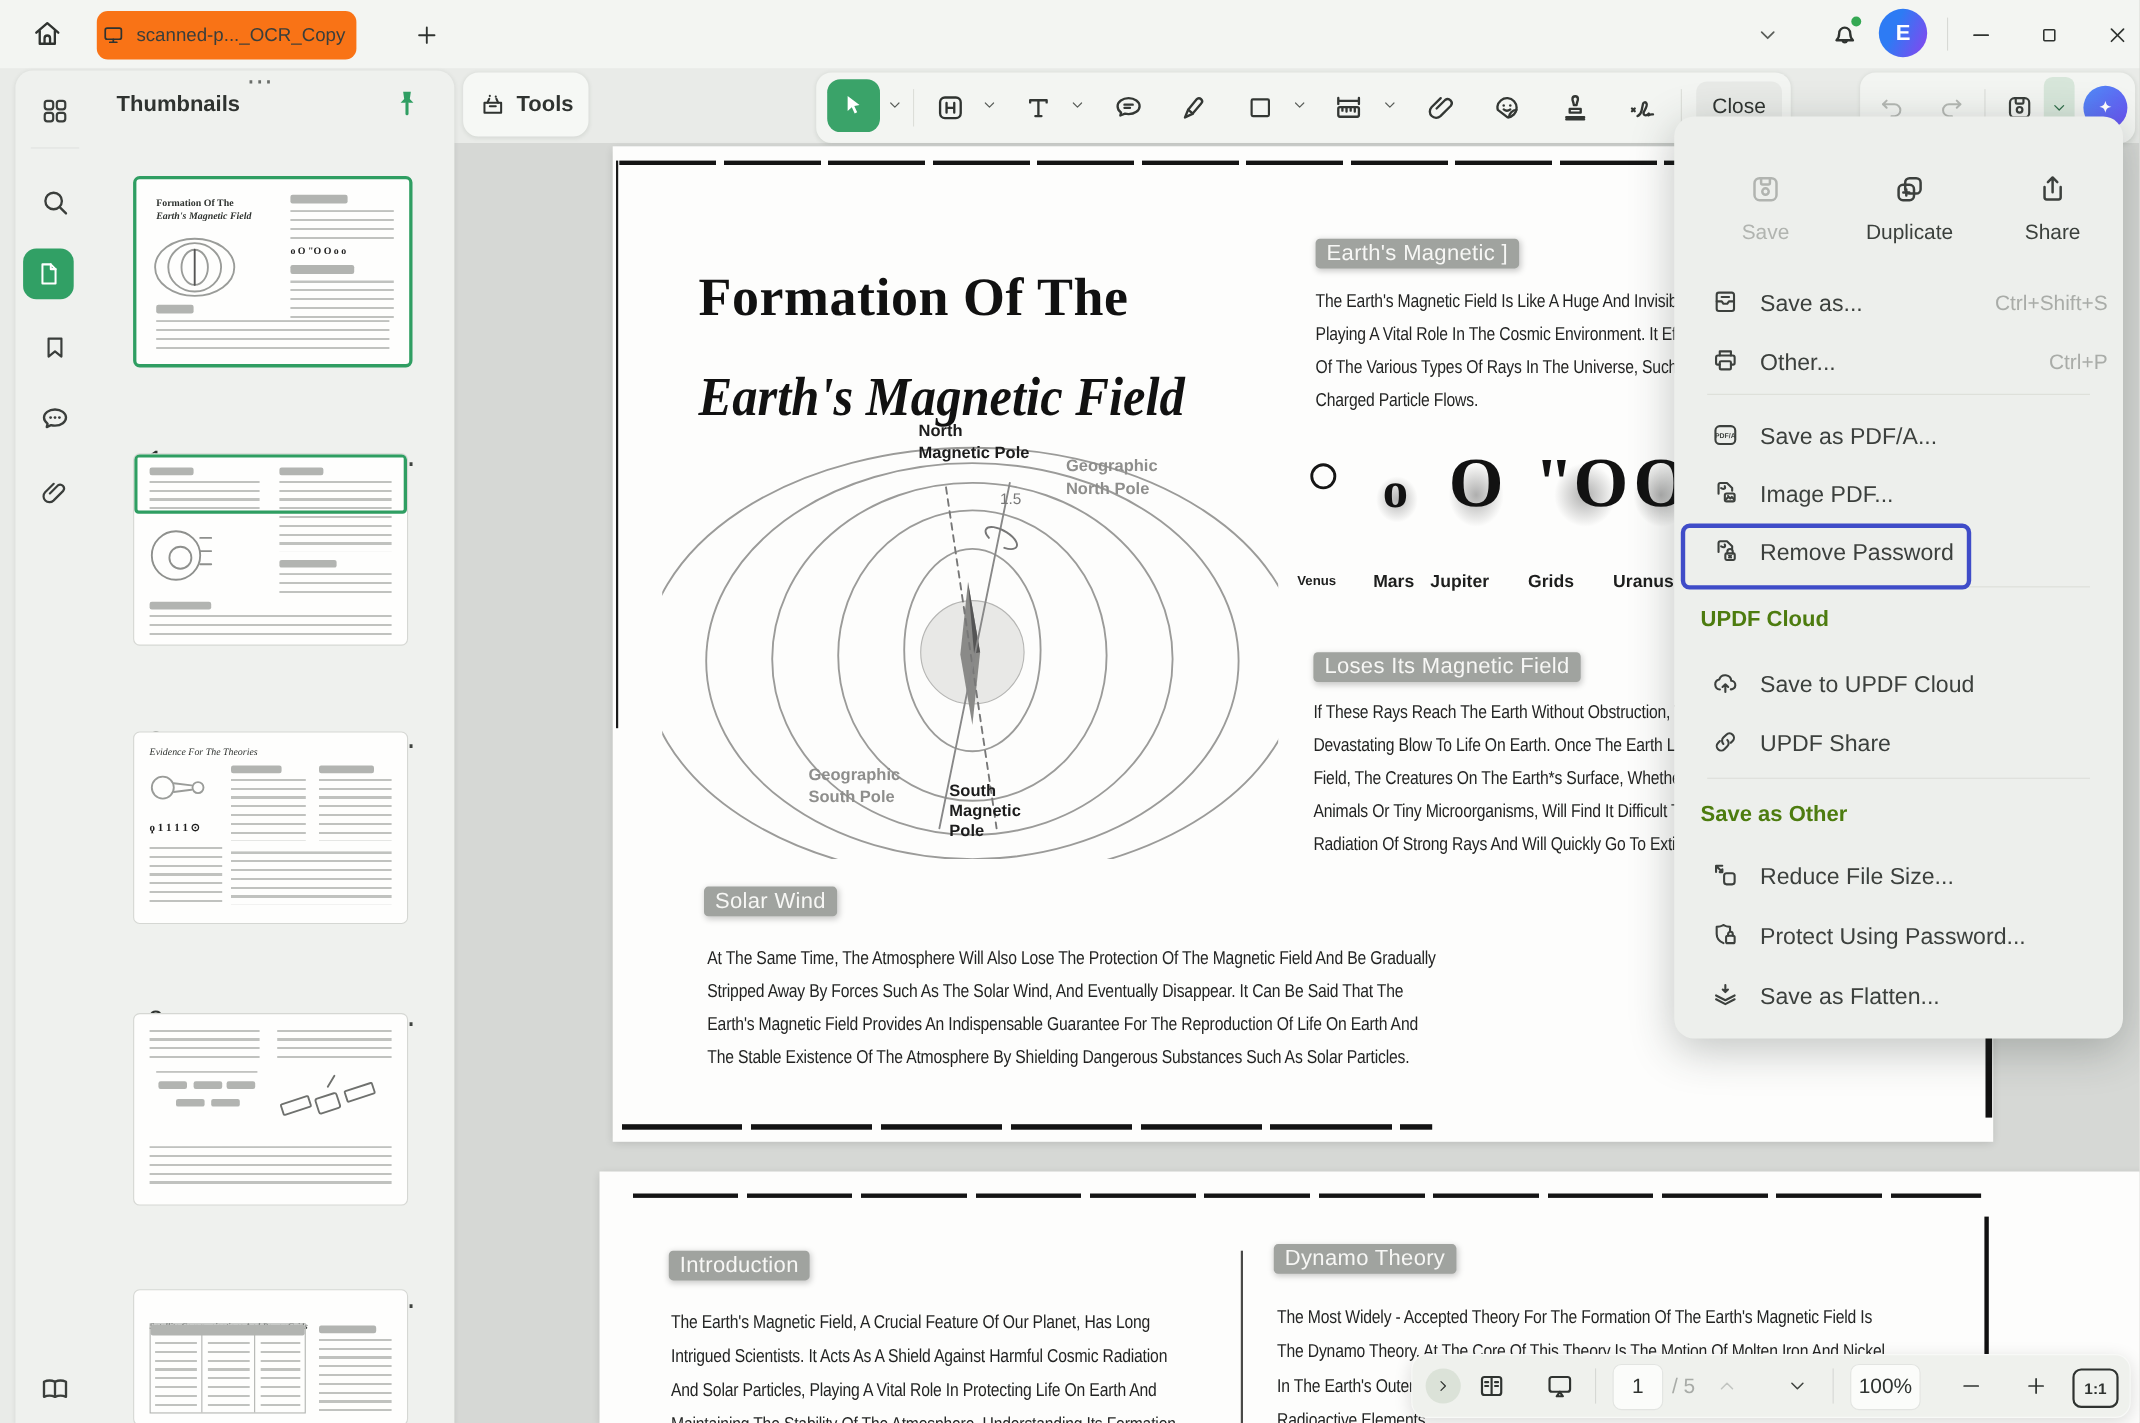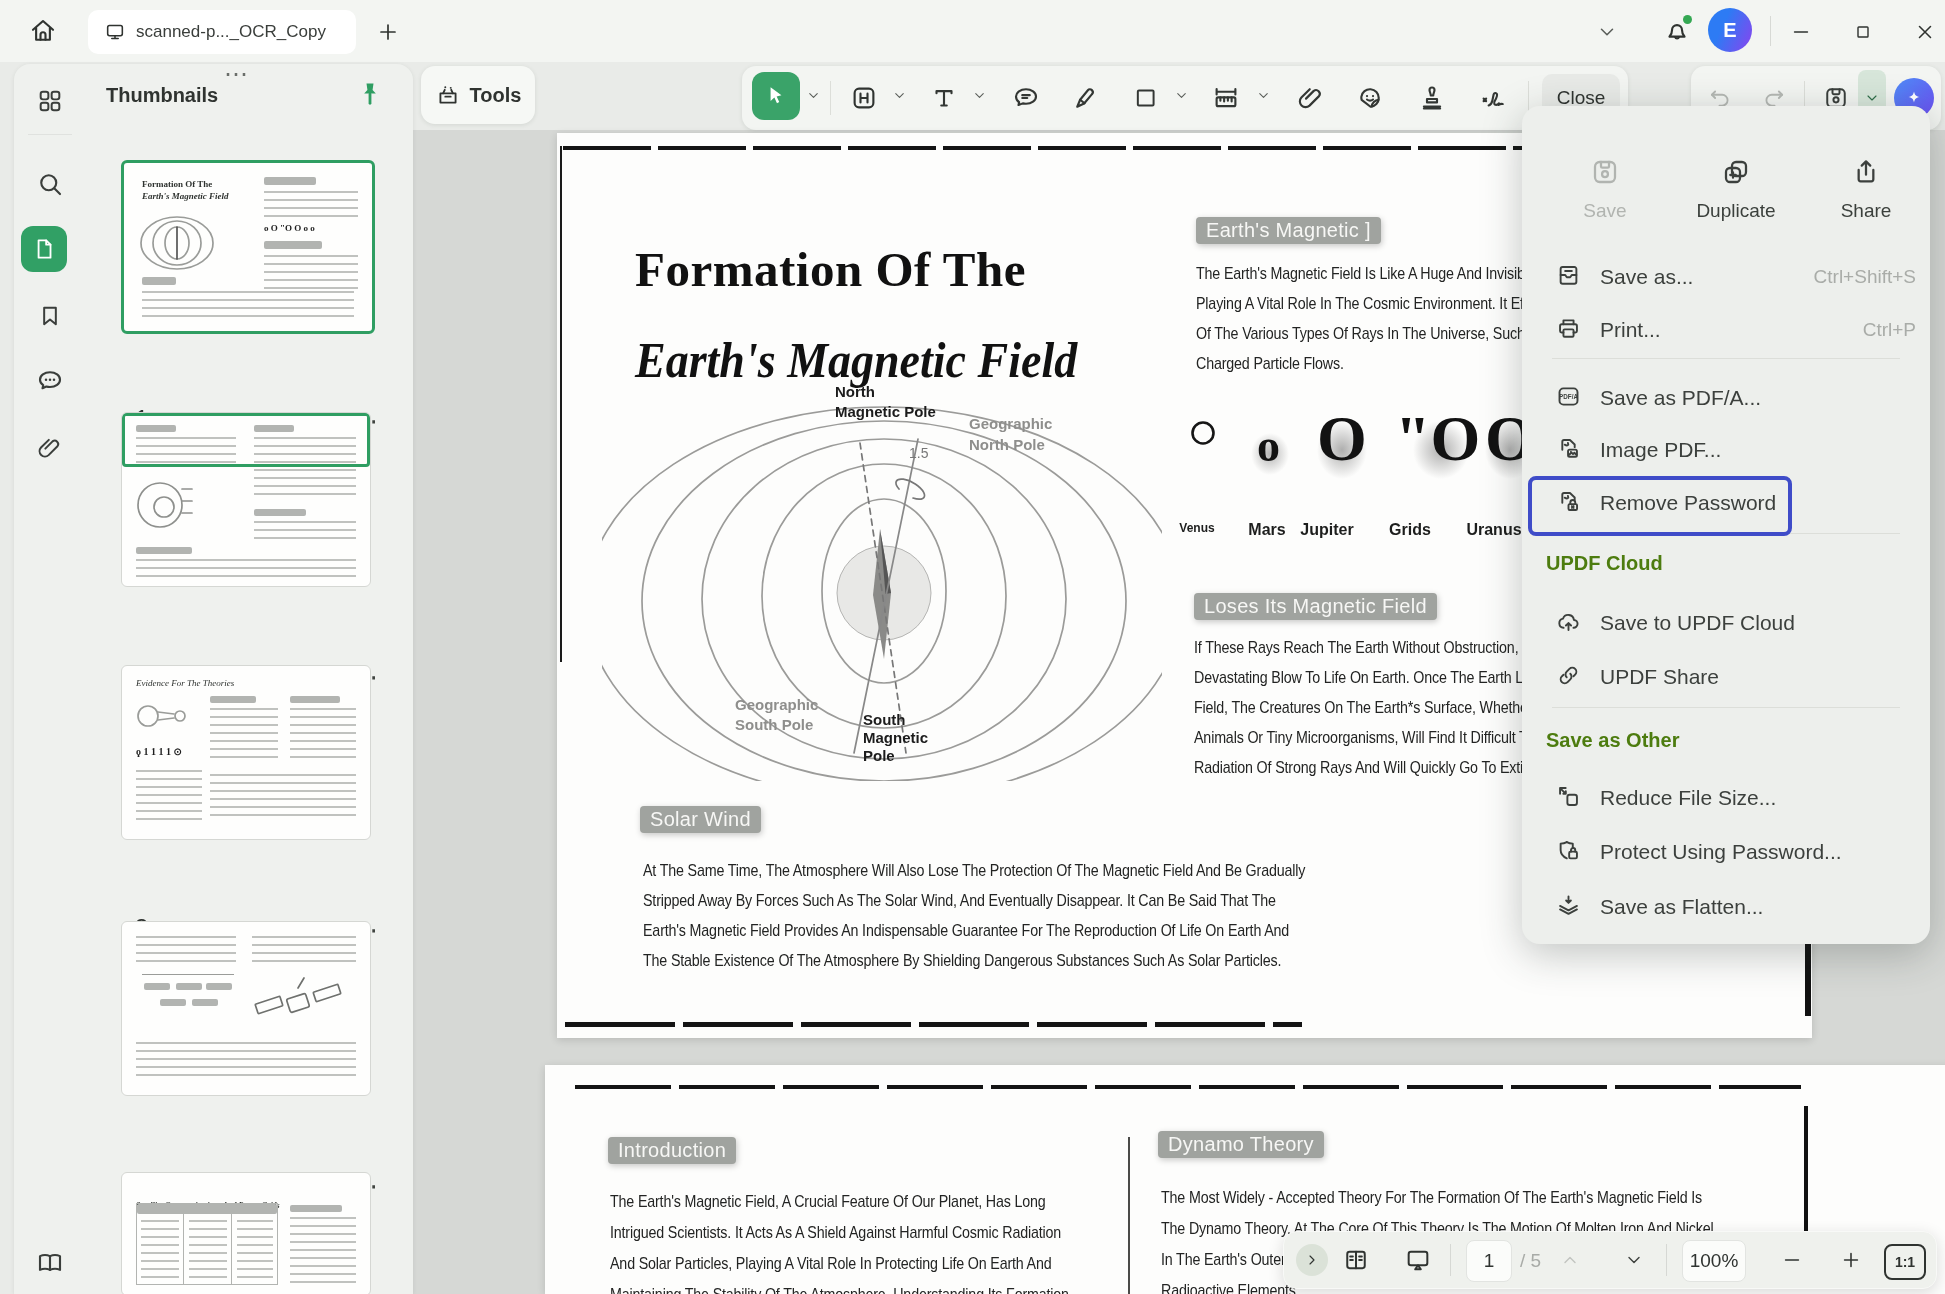--- a/index.html
+++ b/index.html
@@ -41,21 +41,21 @@
 
 <div class="abs" style="left:0;top:0;width:1945px;height:62px;background:#f3f5f2"></div>
 
 <div class="ib" style="left:22px;top:10px;width:42px;height:42px;border-radius:10px">
   <svg class="s" width="30" height="30" viewBox="0 0 24 24">
       <path class="st" d="M4 11 12 4l8 7M6.5 9.5V19h11V9.5"></path>
       <path class="st" d="M10 19v-4a2 2 0 0 1 4 0v4"></path>
     </svg>
 </div>
 
-<div class="abs" style="left:88px;top:10px;width:268px;height:44px;border-radius:10px;background:#ffffff;display:flex;align-items:center;padding:0 16px;box-sizing:border-box">
+<div class="abs" style="left:88px;top:10px;width:236px;height:44px;border-radius:10px;background:#f97316;display:flex;align-items:center;padding:0 4px;box-sizing:border-box">
   <svg class="s" width="22" height="22" viewBox="0 0 24 24" style="flex:0 0 auto;margin-right:10px">
       <rect class="st" x="4" y="5" width="16" height="11" rx="2"></rect>
       <path class="st" d="M12 16v3M8.5 19h7"></path>
     </svg>
   <span style="font-size:17px;color:#3a3e3b;white-space:nowrap">scanned-p..._OCR_Copy</span>
 </div>
 
 <div class="ib" style="left:372px;top:16px;width:32px;height:32px">
   <svg class="s" width="24" height="24" viewBox="0 0 24 24">
       <path class="st" d="M12 5v14M5 12h14"></path>
@@ -538,21 +538,21 @@
           </svg></span>
         <span class="lab">Save as...</span>
         <span class="sc">Ctrl+Shift+S</span>
       </div>
       <div class="mrow" style="top: 197px;">
         <span class="mic"><svg class="s" width="27" height="27" viewBox="0 0 24 24">
             <path class="st" d="M7.5 8.2V4.8h9v3.4"></path>
             <path class="st" d="M7.5 15.5H5.8a1.3 1.3 0 0 1-1.3-1.3V9.7a1.5 1.5 0 0 1 1.5-1.5h12a1.5 1.5 0 0 1 1.5 1.5v4.5a1.3 1.3 0 0 1-1.3 1.3h-1.7"></path>
             <rect class="st" x="7.5" y="12.8" width="9" height="6.6" rx="1"></rect>
           </svg></span>
-        <span class="lab">Print...</span>
+        <span class="lab">Other...</span>
         <span class="sc">Ctrl+P</span>
       </div>
       <div class="mdiv" style="top: 252px;"></div>
       <div class="mrow" style="top: 265px;">
         <span class="mic"><svg class="s" width="27" height="27" viewBox="0 0 24 24">
             <rect class="st" x="4" y="4.8" width="16" height="14.4" rx="3.5"></rect>
             <text x="12" y="14.6" text-anchor="middle" font-size="5.6" font-weight="bold" fill="currentColor" font-family="Liberation Sans, sans-serif">PDF/A</text>
           </svg></span>
         <span class="lab">Save as PDF/A...</span>
       </div>

